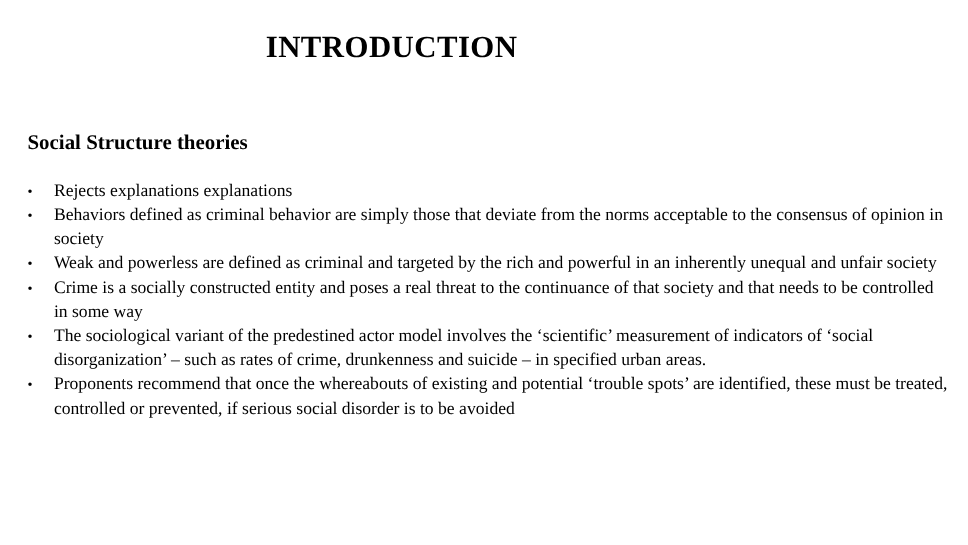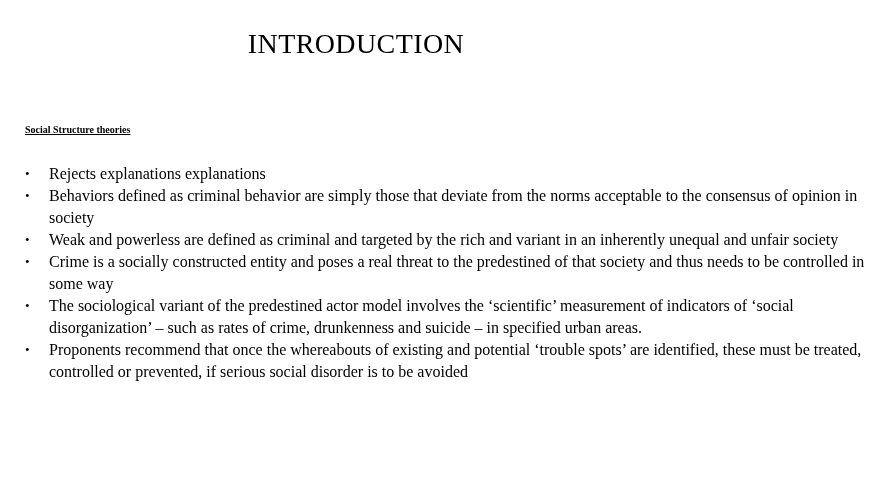--- a/index.html
+++ b/index.html
@@ -22,38 +22,37 @@
     height: 495px;
     box-sizing: border-box;
   }
   .slide-title {
     position: absolute;
     top: 8px;
     left: 0;
     width: 712px;
     text-align: center;
     font-size: 28px;
-    font-weight: normal;
+    font-weight: bold;
     letter-spacing: 0.4px;
     line-height: 34px;
     font-family: "Liberation Serif", "DejaVu Serif", serif;
   }
   .body-block {
     position: absolute;
     top: 120px;
     left: 25px;
     width: 840px;
   }
   .subheading {
-    font-size: 10px;
+    font-size: 19px;
     font-weight: bold;
     line-height: 20px;
     margin: 0 0 0 0;
     font-family: "Liberation Serif", "DejaVu Serif", serif;
-    text-decoration: underline;
   }
   .bullet-list {
     list-style: none;
     margin: 0;
     padding: 0;
     margin-top: 23px;
   }
   .bullet-item {
     position: relative;
     padding-left: 24px;
@@ -93,26 +92,26 @@
         <span class="bullet-text">Rejects explanations explanations</span>
       </li>
 
       <li class="bullet-item">
         <span class="bullet-marker">•</span>
         <span class="bullet-text">Behaviors defined as criminal behavior are simply those that deviate from the norms acceptable to the consensus of opinion in society</span>
       </li>
 
       <li class="bullet-item">
         <span class="bullet-marker">•</span>
-        <span class="bullet-text">Weak and powerless are defined as criminal and targeted by the rich and variant in an inherently unequal and unfair society</span>
+        <span class="bullet-text">Weak and powerless are defined as criminal and targeted by the rich and powerful in an inherently unequal and unfair society</span>
       </li>
 
       <li class="bullet-item">
         <span class="bullet-marker">•</span>
-        <span class="bullet-text">Crime is a socially constructed entity and poses a real threat to the predestined of that society and thus needs to be controlled in some way</span>
+        <span class="bullet-text">Crime is a socially constructed entity and poses a real threat to the continuance of that society and that needs to be controlled in some way</span>
       </li>
 
       <li class="bullet-item">
         <span class="bullet-marker">•</span>
         <span class="bullet-text">The sociological variant of the predestined actor model involves the ‘scientific’ measurement of indicators of ‘social disorganization’ – such as rates of crime, drunkenness and suicide – in specified urban areas.</span>
       </li>
 
       <li class="bullet-item">
         <span class="bullet-marker">•</span>
         <span class="bullet-text">Proponents recommend that once the whereabouts of existing and potential ‘trouble spots’ are identified, these must be treated, controlled or prevented, if serious social disorder is to be avoided</span>

